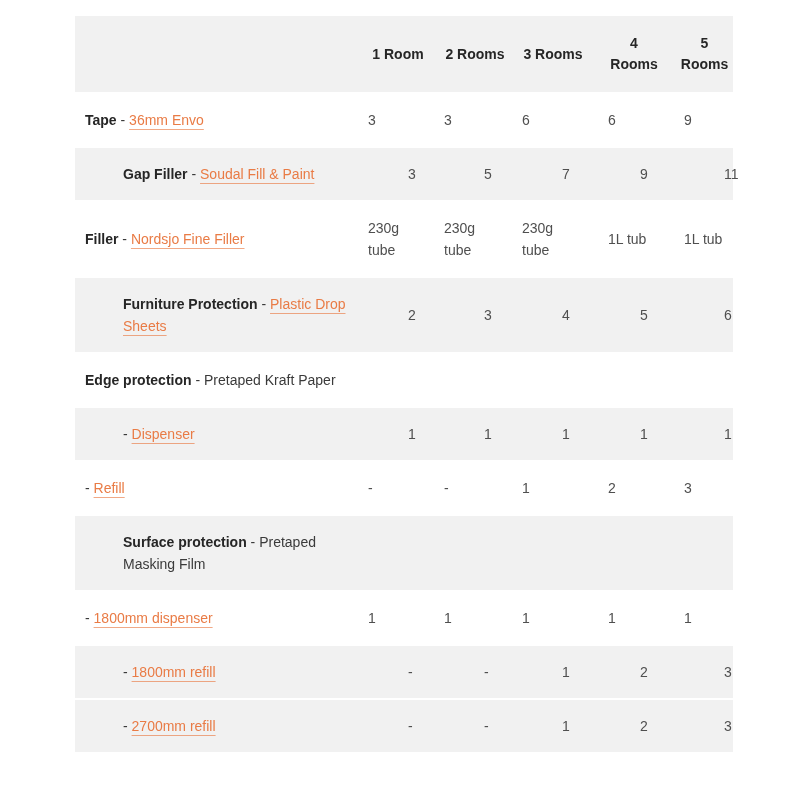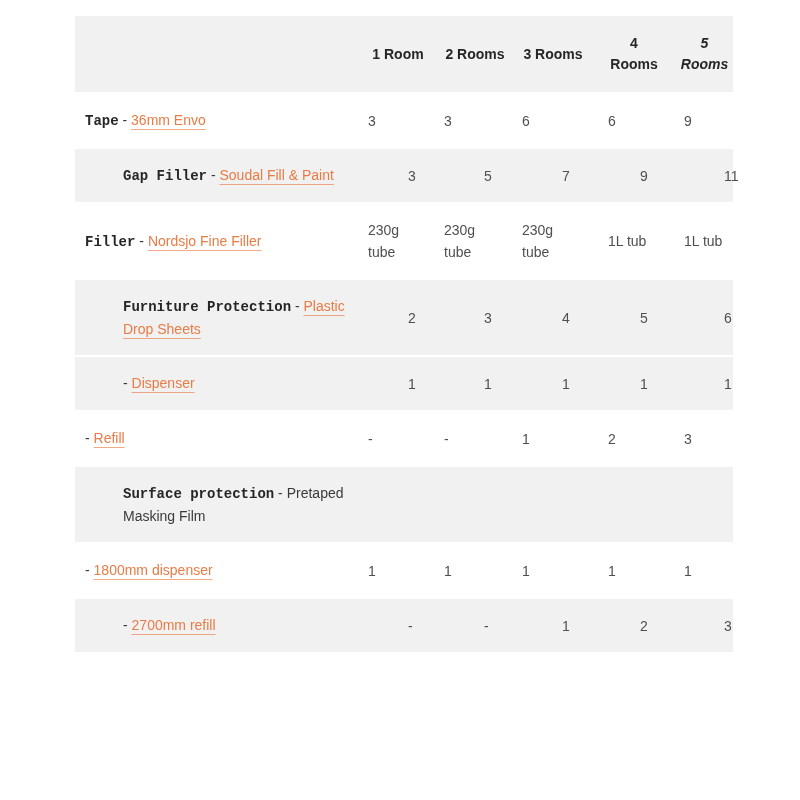--- a/index.html
+++ b/index.html
@@ -42,36 +42,35 @@
     background: var(--shade);
     font-weight: 700;
     color: var(--heading);
     text-align: center;
     vertical-align: middle;
     line-height: 21px;
     padding: 0 4px;
     font-size: 14px;
   }
   thead th.th-4rooms { padding: 0 14px; margin-top: 27px; }
-  thead th.th-5rooms { padding: 8px 4px; font-style: italic; }
+  thead th.th-5rooms { padding: 8px 4px; }
   tbody td {
     padding: 15px 8px;
     vertical-align: middle;
     line-height: 22px;
     font-size: 14px;
     color: var(--body);
   }
   tbody td:nth-child(5) { padding-left: 16px; }
   tbody tr.shaded td { background: var(--shade); padding-left: 48px; }
   td.label-cell { padding-left: 10px; padding-right: 12px; color: var(--plain); }
   tr.sub td.label-cell { }
   .bold-label {
     font-weight: 700;
     color: var(--heading);
-    font-family: Liberation Mono, monospace;
   }
   .prod-link {
     color: var(--accent);
     text-decoration: underline;
     text-decoration-color: rgba(233, 123, 69, 0.65);
     text-underline-offset: 4px;
     text-decoration-thickness: 1px;
     cursor: pointer;
   }
 </style>
@@ -124,20 +123,28 @@
           <td>1L tub</td>
         </tr>
         <tr class="shaded">
     <td class="label-cell"><span class="bold-label">Furniture Protection</span><span class="sep"> - </span><a class="prod-link">Plastic Drop Sheets</a></td>
   <td>2</td>
           <td>3</td>
           <td>4</td>
           <td>5</td>
           <td>6</td>
         </tr>
+        <tr>
+    <td class="label-cell"><span class="bold-label">Edge protection</span><span class="sep"> - </span><span class="plain">Pretaped Kraft Paper</span></td>
+  <td></td>
+          <td></td>
+          <td></td>
+          <td></td>
+          <td></td>
+        </tr>
         <tr class="shaded sub">
     <td class="label-cell"><span class="bold-label"></span><span class="sep">- </span><a class="prod-link">Dispenser</a></td>
   <td>1</td>
           <td>1</td>
           <td>1</td>
           <td>1</td>
           <td>1</td>
         </tr>
         <tr class="sub">
     <td class="label-cell"><span class="bold-label"></span><span class="sep">- </span><a class="prod-link">Refill</a></td>
@@ -157,20 +164,28 @@
         </tr>
         <tr class="sub">
     <td class="label-cell"><span class="bold-label"></span><span class="sep">- </span><a class="prod-link">1800mm dispenser</a></td>
   <td>1</td>
           <td>1</td>
           <td>1</td>
           <td>1</td>
           <td>1</td>
         </tr>
         <tr class="shaded sub">
+    <td class="label-cell"><span class="bold-label"></span><span class="sep">- </span><a class="prod-link">1800mm refill</a></td>
+  <td>-</td>
+          <td>-</td>
+          <td>1</td>
+          <td>2</td>
+          <td>3</td>
+        </tr>
+        <tr class="shaded sub">
     <td class="label-cell"><span class="bold-label"></span><span class="sep">- </span><a class="prod-link">2700mm refill</a></td>
   <td>-</td>
           <td>-</td>
           <td>1</td>
           <td>2</td>
           <td>3</td>
         </tr>
       </tbody>
   </table>
 

